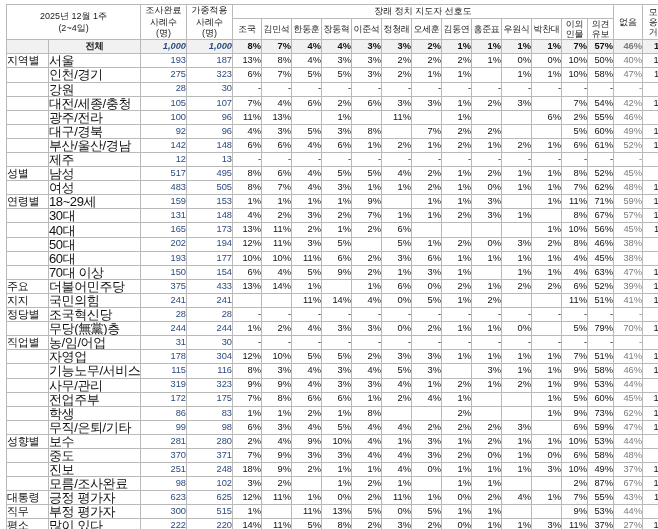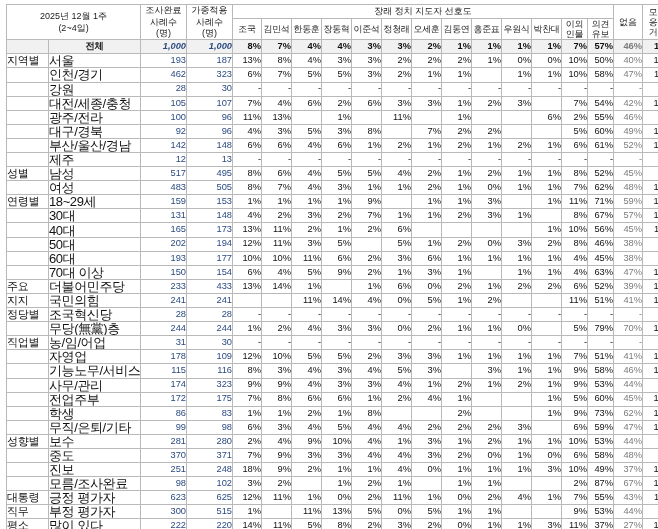--- a/index.html
+++ b/index.html
@@ -216,21 +216,21 @@
           <td class="pct">0%</td>
           <td class="pct">0%</td>
           <td class="pct">10%</td>
           <td class="pct">50%</td>
           <td class="pct grey-val thick-left">40%</td>
           <td class="pct">10%</td>
         </tr>
         <tr>
           <td class="cat-cell"></td>
           <td class="lbl-cell">인천/경기</td>
-          <td class="num thick-left">462</td>
+          <td class="num thick-left">275</td>
           <td class="num">323</td>
           <td class="pct thick-left">6%</td>
           <td class="pct">7%</td>
           <td class="pct">5%</td>
           <td class="pct">5%</td>
           <td class="pct">3%</td>
           <td class="pct">2%</td>
           <td class="pct">1%</td>
           <td class="pct">1%</td>
           <td class="pct"></td>
@@ -531,21 +531,21 @@
           <td class="pct">1%</td>
           <td class="pct">1%</td>
           <td class="pct">4%</td>
           <td class="pct">63%</td>
           <td class="pct grey-val thick-left">47%</td>
           <td class="pct">17%</td>
         </tr>
         <tr class="grp-start">
           <td class="cat-cell">주요</td>
           <td class="lbl-cell">더불어민주당</td>
-          <td class="num thick-left">233</td>
+          <td class="num thick-left">375</td>
           <td class="num">433</td>
           <td class="pct thick-left">13%</td>
           <td class="pct">14%</td>
           <td class="pct">1%</td>
           <td class="pct"></td>
           <td class="pct">1%</td>
           <td class="pct">6%</td>
           <td class="pct">0%</td>
           <td class="pct">2%</td>
           <td class="pct">1%</td>
@@ -637,21 +637,21 @@
           <td class="pct">-</td>
           <td class="pct">-</td>
           <td class="pct">-</td>
           <td class="pct grey-val thick-left">-</td>
           <td class="pct">-</td>
         </tr>
         <tr>
           <td class="cat-cell"></td>
           <td class="lbl-cell">자영업</td>
           <td class="num thick-left">178</td>
-          <td class="num">109</td>
+          <td class="num">304</td>
           <td class="pct thick-left">12%</td>
           <td class="pct">10%</td>
           <td class="pct">5%</td>
           <td class="pct">5%</td>
           <td class="pct">2%</td>
           <td class="pct">3%</td>
           <td class="pct">3%</td>
           <td class="pct">1%</td>
           <td class="pct">1%</td>
           <td class="pct">1%</td>
@@ -678,21 +678,21 @@
           <td class="pct">1%</td>
           <td class="pct">1%</td>
           <td class="pct">9%</td>
           <td class="pct">58%</td>
           <td class="pct grey-val thick-left">46%</td>
           <td class="pct">12%</td>
         </tr>
         <tr>
           <td class="cat-cell"></td>
           <td class="lbl-cell">사무/관리</td>
-          <td class="num thick-left">174</td>
+          <td class="num thick-left">319</td>
           <td class="num">323</td>
           <td class="pct thick-left">9%</td>
           <td class="pct">9%</td>
           <td class="pct">4%</td>
           <td class="pct">3%</td>
           <td class="pct">3%</td>
           <td class="pct">4%</td>
           <td class="pct">1%</td>
           <td class="pct">2%</td>
           <td class="pct">1%</td>

